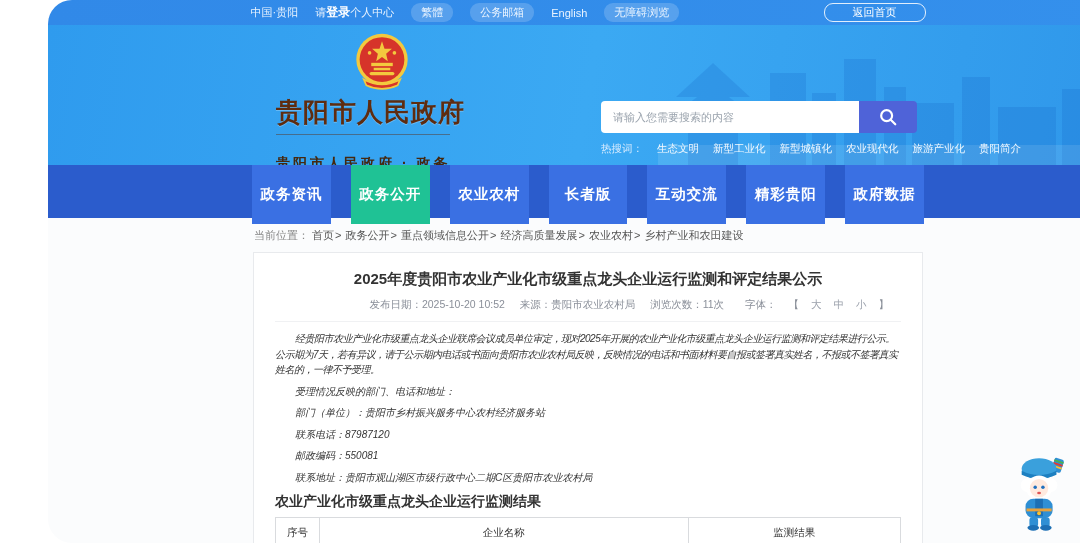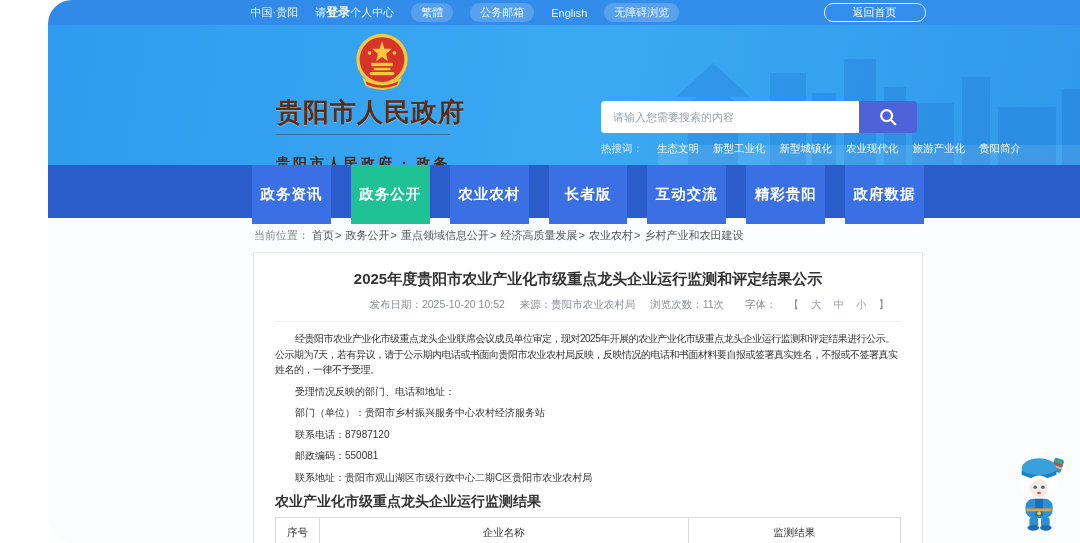--- a/index.html
+++ b/index.html
@@ -43,21 +43,21 @@
   .crumb-link{color:#555;text-decoration:none;cursor:pointer;}
   .crumb-sep{color:#555;margin:0 1px;}
 
   
   .card{width:670px;margin:0 auto;background:#fff;border:1px solid #e8eaed;padding:12px 21px 40px;min-height:300px;}
   .art-title{font-size:15px;font-weight:bold;color:#333;text-align:center;margin:3px 0 0;line-height:1.4;}
   .art-meta{margin-top:9px;padding-bottom:9px;border-bottom:1px solid #f0f1f3;text-align:right;font-size:10.5px;color:#8a8f99;}
   .art-meta span{margin:0 6px;}
   .font-size-opt{color:#9aa0ab;cursor:pointer;margin:0 2px;}
   .art-body{margin-top:9px;color:#333;font-size:10px;}
-  .art-body p{margin:0 0 6px;line-height:15.5px;text-indent:2em;}
+  .art-body p{margin:0 0 6px;line-height:15.5px;text-indent:2em;font-style:italic;}
   .art-body p.long{letter-spacing:-0.5px;}
   .tbl-caption{text-align:left;font-size:14px;font-weight:bold;color:#333;margin:8px 0 6px;}
   table.mon{width:100%;border-collapse:collapse;font-size:10.5px;color:#333;}
   table.mon th,table.mon td{border:1px solid #d9dbde;text-align:center;font-weight:normal;}
   table.mon th{padding:8px 2px;color:#333;}
   col.c1{width:7%;} col.c2{width:59%;} col.c3{width:34%;}
 
   .mascot{position:absolute;top:452px;right:58px;cursor:pointer;}
 </style>
 </head>

